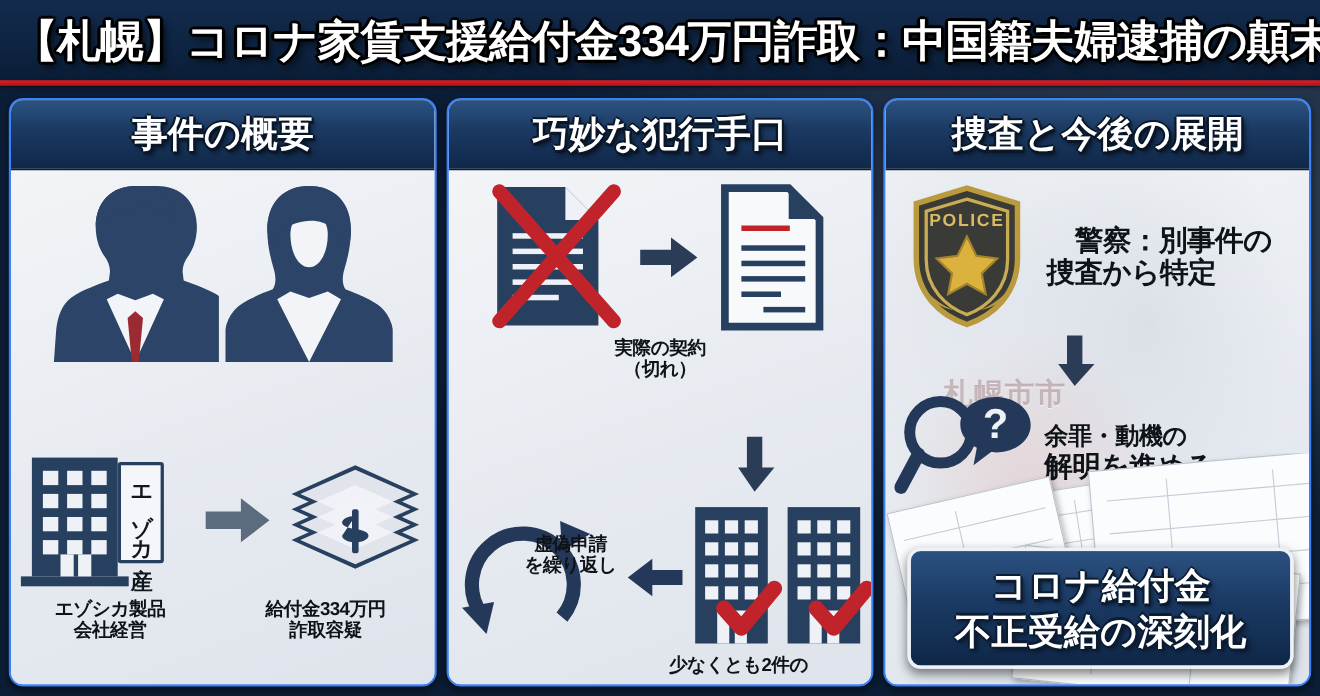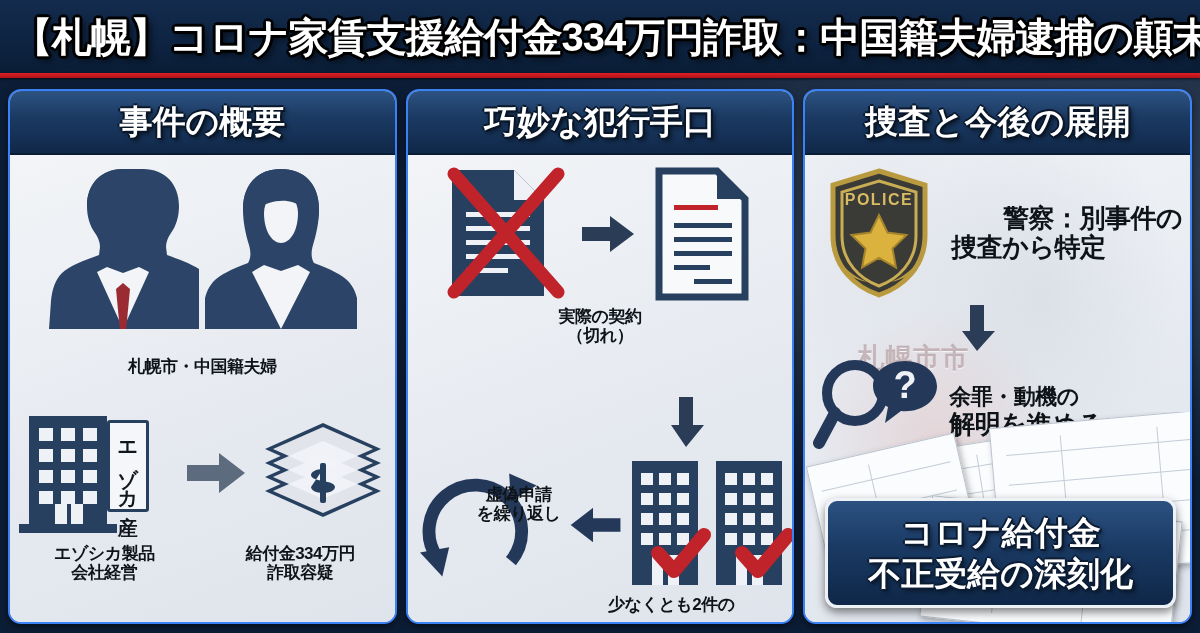--- a/index.html
+++ b/index.html
@@ -71,21 +71,21 @@
     font-weight:bold;color:#0e1318;text-align:center;line-height:1.12;
     font-size:17px;letter-spacing:-.5px;white-space:nowrap;
   }
 
   
   .p1-top{position:absolute;left:0;top:6px;width:100%;height:230px;}
   .p1-people{display:flex;justify-content:center;align-items:flex-end;gap:6px;height:168px;}
   .p1-cap{position:absolute;left:0;top:196px;width:100%;}
   .p1-bot{position:absolute;left:0;top:250px;width:100%;}
   .p1-row{display:flex;align-items:center;justify-content:center;gap:6px;height:135px;}
-  .p1-captions{display:flex;justify-content:center;gap:16px;margin-top:4px;}
+  .p1-captions{display:flex;gap:16px;margin-top:4px;}
   .p1-captions > div{width:180px;}
 
   
   .p2-grid{position:absolute;inset:0;}
   .p2-r1{position:absolute;top:4px;left:0;width:100%;height:150px;display:flex;align-items:center;justify-content:center;gap:10px;}
   .p2-r1cap{position:absolute;top:152px;left:0;width:100%;display:flex;justify-content:center;gap:10px;}
   .p2-r1cap > div{width:180px;}
   .p2-down{position:absolute;top:240px;left:calc(50% + 86px);transform:translateX(-50%);}
   .p2-r2{position:absolute;top:290px;left:0;width:100%;height:160px;display:flex;align-items:center;justify-content:center;gap:2px;}
   .p2-r2cap{position:absolute;top:440px;left:0;width:100%;display:flex;justify-content:flex-end;padding-right:16px;box-sizing:border-box;}
@@ -159,23 +159,20 @@
               <path fill="#9a2b33" d="M76 122l-7 6 4 42h6l4-42z"></path>
               <path fill="#2b4467" d="M40 45c0-24 16-37 36-37s36 13 36 37c0-9-6-14-14-16-10-3-20-1-30 2-12 4-22 6-28 14z"></path>
             </svg>
 
             <svg width="152" height="168" viewBox="0 0 152 168">
               <path fill="#2b4467" d="M76 8C52 8 38 24 38 48c0 14 3 26 6 36 2 7 2 13-1 18-16 6-29 12-35 19-7 8-9 18-10 29l-2 18h160l-2-18c-1-11-3-21-10-29-6-7-19-13-35-19-3-5-3-11-1-18 3-10 6-22 6-36C114 24 100 8 76 8z"></path>
               <path fill="#f2f4f7" d="M59 52c0-12 8-20 17-20s17 8 17 20c0 18-8 30-17 30s-17-12-17-30z"></path>
               <path fill="#2b4467" d="M76 8c22 0 38 14 38 40 0 9-2 17-4 22-2-10-6-18-12-23-9-8-22-9-34-5-10 3-18 10-22 20-2-5-4-10-4-14C38 22 54 8 76 8z"></path>
               <path fill="#f2f4f7" d="M76 110l-17-6-12 7 29 57 29-57-12-7z"></path>
             </svg>
-          </div>
-          <div class="p1-cap">
-            <div class="cap">札幌市・中国籍夫婦</div>
           </div>
         </div>
 
         <div class="p1-bot">
           <div class="p1-row">
 
             <div style="position:relative;width:168px;height:130px;">
               <svg width="124" height="130" viewBox="0 0 124 130">
                 <rect x="18" y="8" width="78" height="108" fill="#27405f"></rect>
                 <rect x="8" y="116" width="98" height="9" fill="#27405f"></rect>
@@ -375,21 +372,21 @@
         <div class="p3-r1">
 
           <svg width="124" height="136" viewBox="0 0 124 136">
             <path fill="#3a3a36" stroke="#b99a3e" stroke-width="5" d="M62 6l46 14v50c0 32-22 52-46 60-24-8-46-28-46-60V20z"></path>
             <path fill="none" stroke="#c9ad54" stroke-width="3" d="M62 16l37 11v44c0 26-18 43-37 50-19-7-37-24-37-50V27z"></path>
             <text x="62" y="40" text-anchor="middle" font-family="'Liberation Sans',sans-serif" font-size="16" font-weight="bold" fill="#d8bb62" letter-spacing="1.5">POLICE</text>
             <path fill="#dcb23f" stroke="#a3832c" stroke-width="2" d="M62 50l8.5 17.5 19 2.5-14 13.5 3.5 19L62 93l-17 9.5 3.5-19-14-13.5 19-2.5z"></path>
             <path fill="#b99a3e" d="M22 96c8 10 18 17 28 21-12-2-23-9-28-21zM102 96c-8 10-18 17-28 21 12-2 23-9 28-21z"></path>
           </svg>
           <div style="flex:1;">
-            <div class="cap" style="text-align:right;font-size:26px;">警察：別事件の</div>
+            <div class="cap" style="text-align:center;font-size:26px;">警察：別事件の</div>
             <div class="cap" style="text-align:left;font-size:26px;">捜査から特定</div>
           </div>
         </div>
 
         <div class="p3-arrow1">
           <svg width="40" height="50" viewBox="0 0 40 50">
             <path fill="#2b3d56" d="M13 2h14v26h11L20 48 5 28h8z"></path>
           </svg>
         </div>
 

